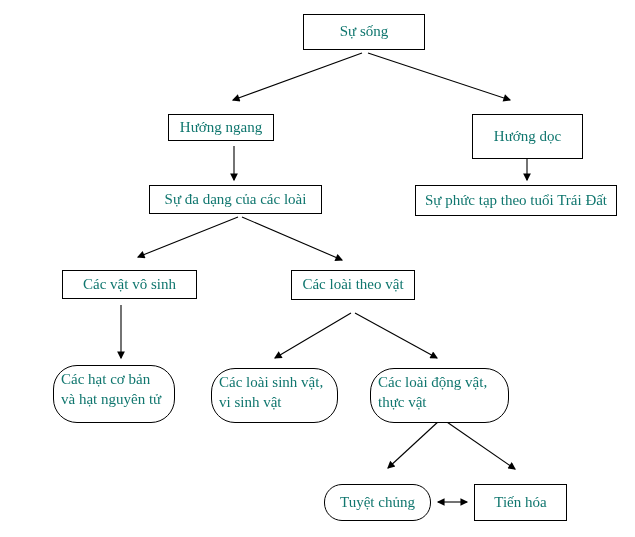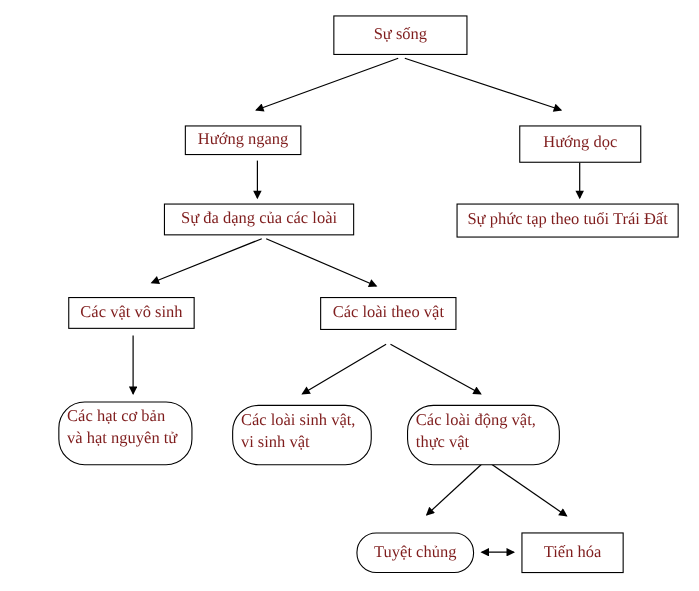--- a/index.html
+++ b/index.html
@@ -6,21 +6,21 @@
     margin: 0;
     padding: 0;
     background: #ffffff;
   }
   .canvas {
     position: relative;
     width: 635px;
     height: 537px;
     background: #ffffff;
     font-family: "Liberation Serif", serif;
-    color: #7f1d1d;
+    color: #0f766e;
     overflow: hidden;
   }
   .arrows {
     position: absolute;
     left: 0;
     top: 0;
     width: 635px;
     height: 537px;
   }
   .node {
@@ -40,24 +40,24 @@
     align-items: flex-start;
     justify-content: flex-start;
     text-align: left;
     padding: 3px 4px 0 7px;
     line-height: 1.35;
     border-radius: 24px;
   }
   
   #n-su-song        { left:303px; top:14px;  width:122px; height:36px; }
   #n-huong-ngang    { left:168px; top:114px; width:106px; height:27px; }
-  #n-huong-doc      { left:472px; top:114px; width:111px; height:34px;font-family:Liberation Serif, serif; }
+  #n-huong-doc      { left:472px; top:114px; width:111px; height:45px;font-family:Liberation Serif, serif; }
   #n-su-da-dang     { left:149px; top:185px; width:173px; height:29px; }
   #n-su-phuc-tap    { left:415px; top:185px; width:202px; height:31px; }
-  #n-vat-vo-sinh    { left:62px;  top:270px; width:115px; height:29px; }
+  #n-vat-vo-sinh    { left:62px;  top:270px; width:135px; height:29px; }
   #n-loai-sinh-vat  { left:291px; top:270px; width:124px; height:30px; }
   #n-hat-co-ban     { left:53px;  top:365px; width:122px; height:58px; }
   #n-vi-sinh-vat    { left:211px; top:368px; width:127px; height:55px; }
   #n-dong-vat       { left:370px; top:368px; width:139px; height:55px; }
   #n-tuyet-chung    { left:324px; top:484px; width:107px; height:37px;border-radius:18px; }
   #n-tien-hoa       { left:474px; top:484px; width:93px; height:37px; }
 </style>
 </head>
 <body>
 

